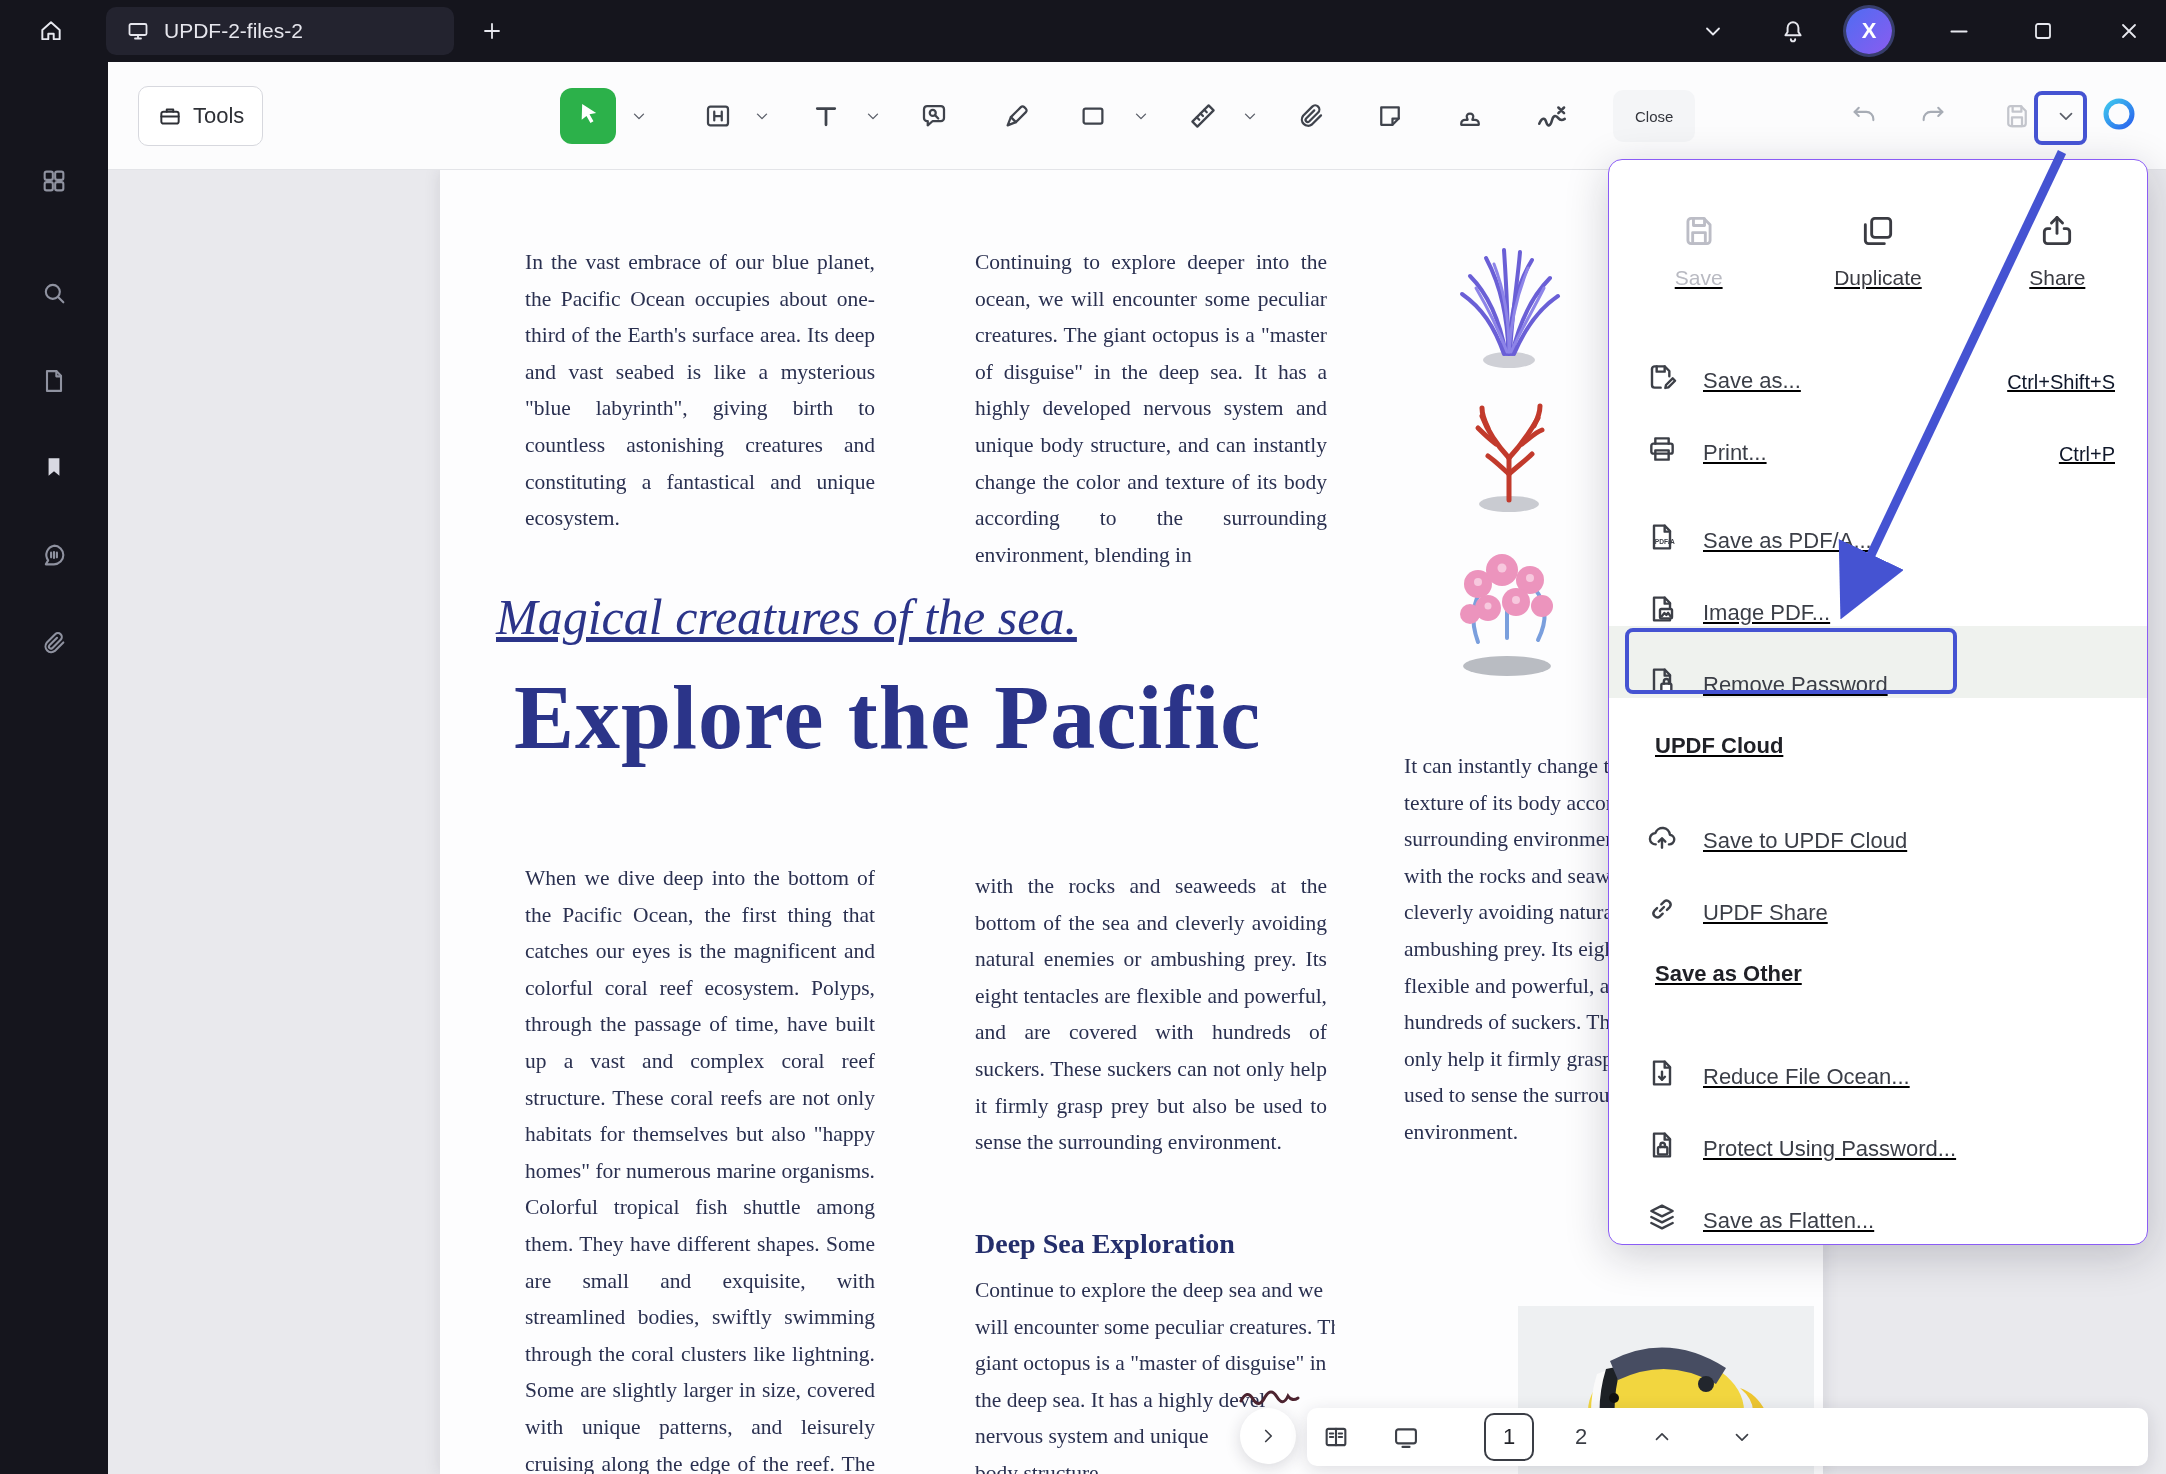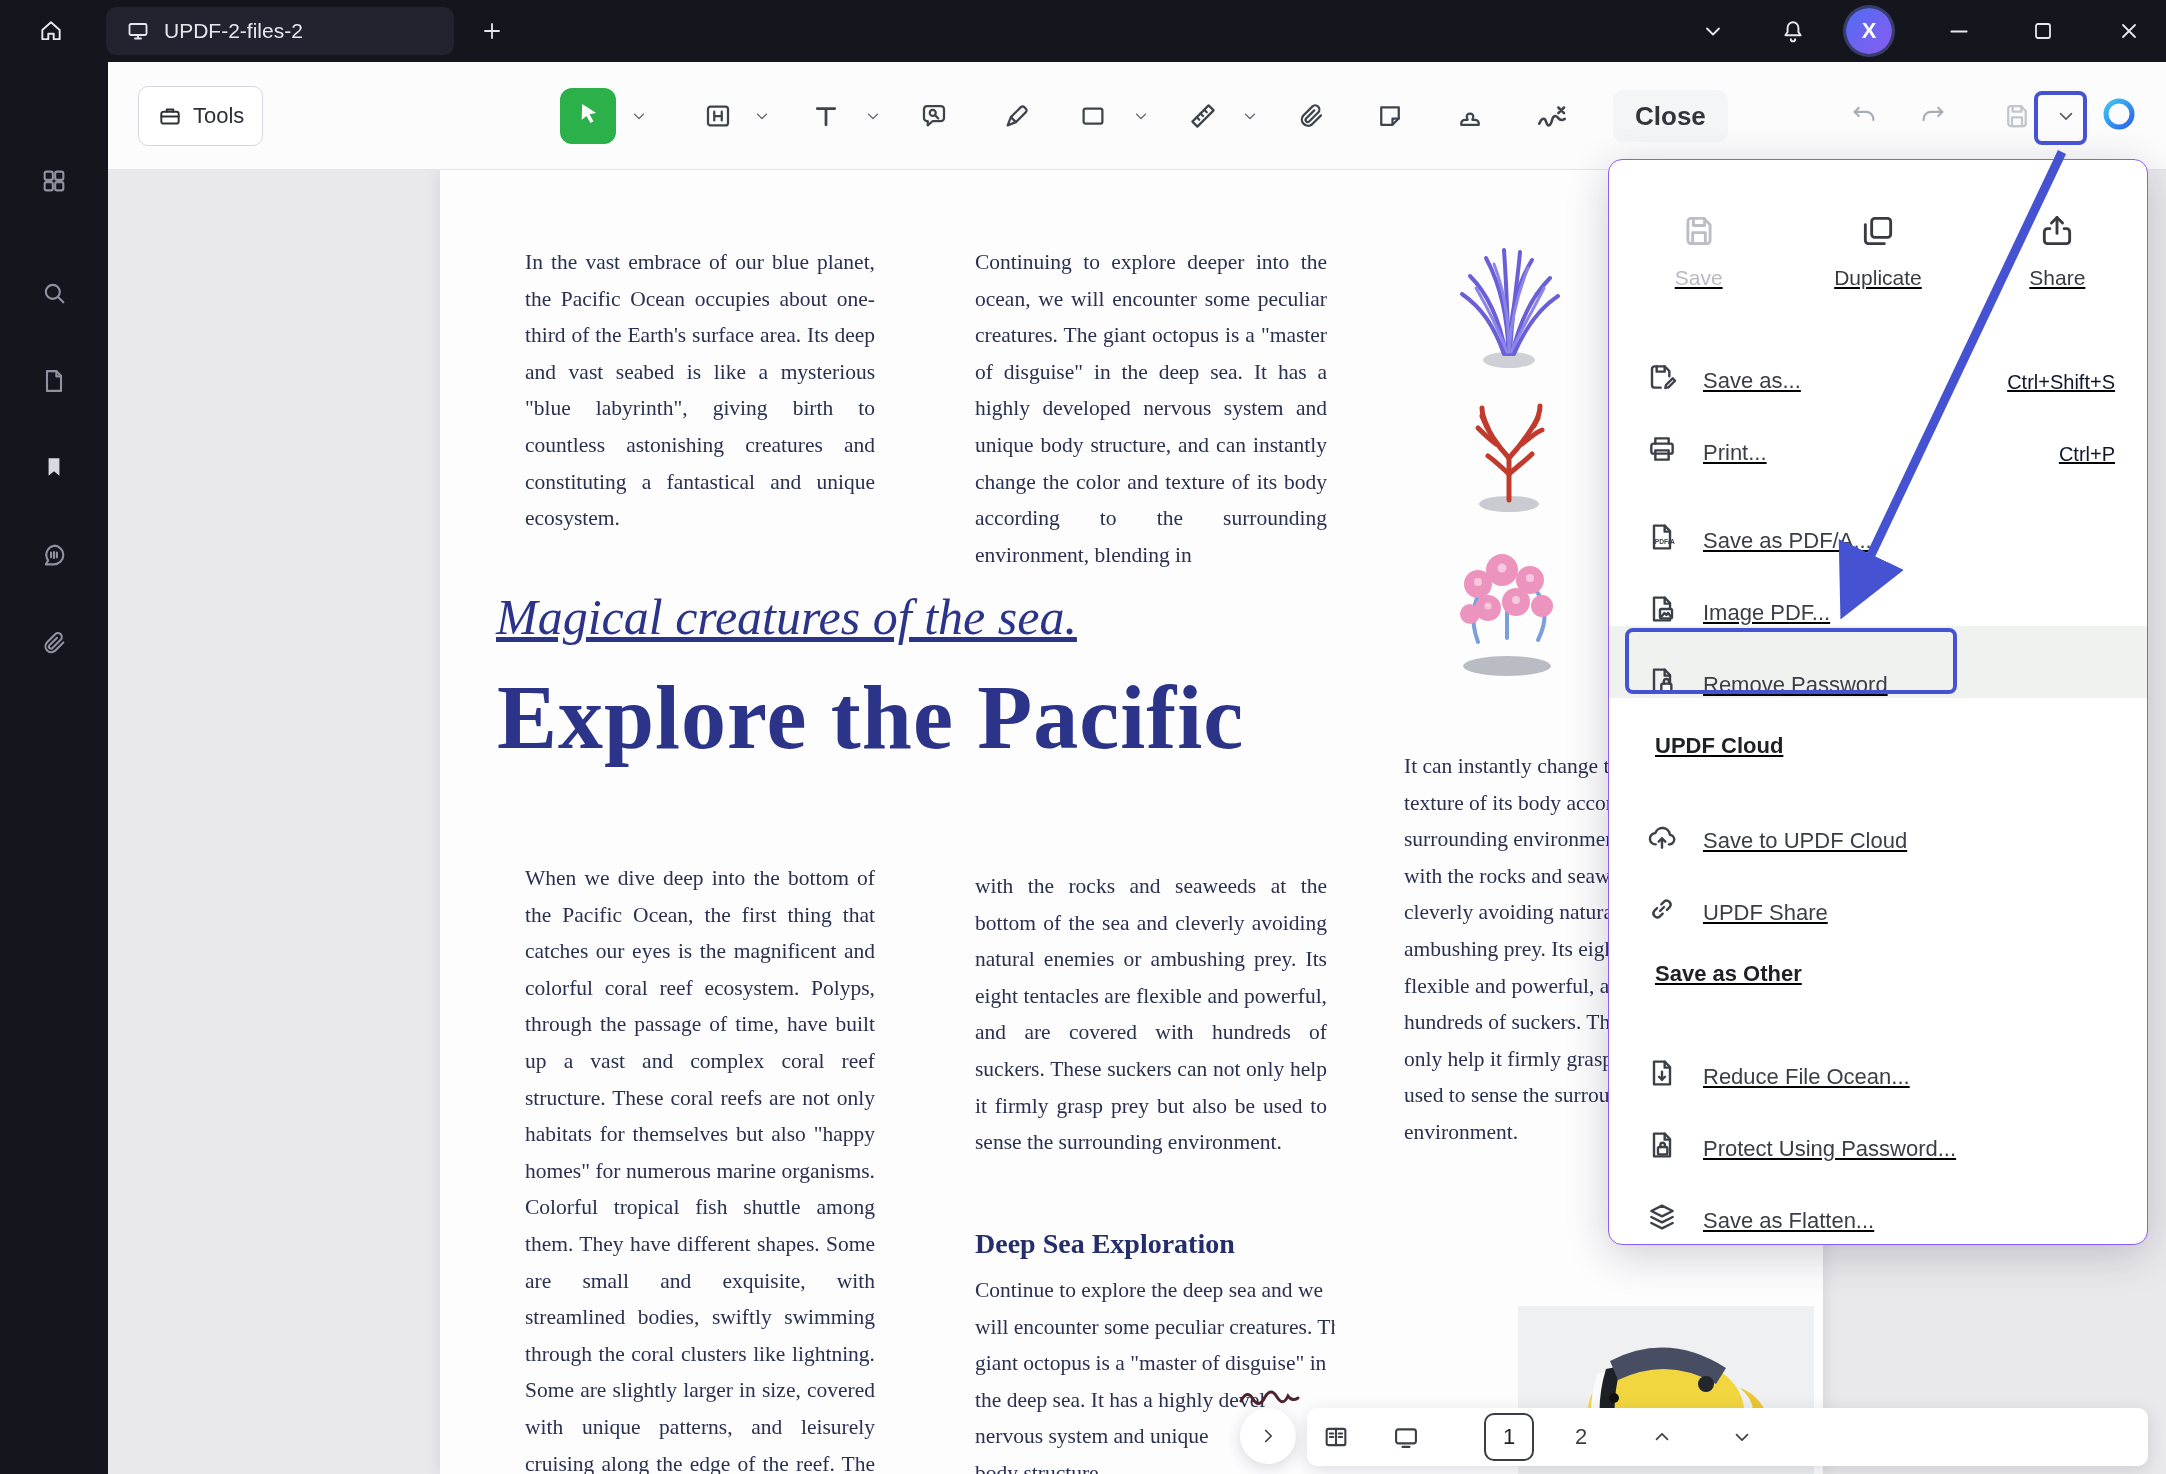--- a/index.html
+++ b/index.html
@@ -24,21 +24,21 @@
   .sidebar { position:absolute; left:0; top:62px; width:108px; height:1412px; background:#15151d; z-index:25; }
   .sb-btn { position:absolute; left:27px; width:54px; height:54px; border-radius:12px; display:flex; align-items:center; justify-content:center; color:#8f92a0; cursor:pointer; }
 
   
   .toolbar { position:absolute; left:108px; top:62px; width:2058px; height:108px; background:#fcfcfd; border-bottom:1px solid #e3e4e8; z-index:28; }
   .tools-btn { position:absolute; left:30px; top:24px; height:60px; padding:0 18px; border:1px solid #d7d8de; border-radius:10px; display:flex; align-items:center; gap:10px; font-size:22px; color:#2e3036; background:#fff; cursor:pointer; }
   .center-tools { position:absolute; left:452px; top:26px; height:56px; display:flex; align-items:center; }
   .tbtn { width:44px; height:50px; border-radius:10px; display:flex; align-items:center; justify-content:center; color:#3f434c; cursor:pointer; flex:none; }
   .chev { width:24px; height:50px; display:flex; align-items:center; justify-content:center; color:#5a5e68; cursor:pointer; flex:none; }
   .select-btn { width:56px; height:56px; border-radius:12px; background:#2cb14a; color:#fff; display:flex; align-items:center; justify-content:center; cursor:pointer; flex:none; }
-  .close-btn { height:52px; padding:0 22px; border-radius:10px; background:#f4f5f7; color:#33353c; font-size:26px; display:flex; align-items:center; cursor:pointer; flex:none;font-weight:bold; }
+  .close-btn { height:52px; padding:0 22px; border-radius:10px; background:#f4f5f7; color:#33353c; font-size:15px; display:flex; align-items:center; cursor:pointer; flex:none; }
   .right-tools { position:absolute; right:24px; top:26px; height:56px; display:flex; align-items:center; }
 
   
   .content { position:absolute; left:108px; top:170px; width:2058px; height:1304px; background:#e9e9ed; overflow:hidden; z-index:10; }
   .pdf-page { position:absolute; left:332px; top:0; width:1383px; height:1304px; background:#fdfdfe; box-shadow:0 0 16px rgba(40,40,60,.12); }
   .col { position:absolute; font-family:"Liberation Serif", serif; font-size:21.5px; line-height:36.6px; color:#2a3050; text-align:justify; }
   .rline, .dline { font-family:"Liberation Serif", serif; font-size:21.5px; line-height:36.6px; color:#2a3050; white-space:nowrap; overflow:hidden; }
   .h-italic { position:absolute; font:italic 50px "Liberation Serif", serif; color:#2b3489; white-space:nowrap;text-decoration:underline; }
   .h-main { position:absolute; font:bold 90px/1.1 "Liberation Serif", serif; color:#2b3489; white-space:nowrap; letter-spacing:1px; }
   .h-deep { position:absolute; font:bold 28px "Liberation Serif", serif; color:#242e6b; white-space:nowrap; }
@@ -435,21 +435,21 @@
         <circle cx="60" cy="60" r="4"></circle>
           <circle cx="84" cy="46" r="4.5"></circle>
           <circle cx="112" cy="56" r="4"></circle>
         <circle cx="70" cy="84" r="3.5"></circle>
           <circle cx="98" cy="78" r="4"></circle>
       </g>
     </svg>
   </div>
 
   <div class="h-italic" style="left:388px;top:418px">Magical creatures of the sea.</div>
-  <div class="h-main" style="left:389px;top:498px">Explore the Pacific</div>
+  <div class="h-main" style="left:406px;top:498px">Explore the Pacific</div>
 
   <div class="col" style="left:417px;top:690px;width:350px">When we dive deep into the bottom of the Pacific Ocean, the first thing that catches our eyes is the magnificent and colorful coral reef ecosystem. Polyps, through the passage of time, have built up a vast and complex coral reef structure. These coral reefs are not only habitats for themselves but also "happy homes" for numerous marine organisms. Colorful tropical fish shuttle among them. They have different shapes. Some are small and exquisite, with streamlined bodies, swiftly swimming through the coral clusters like lightning. Some are slightly larger in size, covered with unique patterns, and leisurely cruising along the edge of the reef. The clownfish is a star resident among them. They have</div>
   <div class="col" style="left:867px;top:698px;width:352px">with the rocks and seaweeds at the bottom of the sea and cleverly avoiding natural enemies or ambushing prey. Its eight tentacles are flexible and powerful, and are covered with hundreds of suckers. These suckers can not only help it firmly grasp prey but also be used to sense the surrounding environment.</div>
 
   <div class="abs" style="left:1296px;top:578px;width:208px;overflow:hidden">
     <div class="rline">It can instantly change th</div>
     <div class="rline">texture of its body accord</div>
     <div class="rline">surrounding environment</div>
     <div class="rline">with the rocks and seawe</div>
     <div class="rline">cleverly avoiding natural</div>

